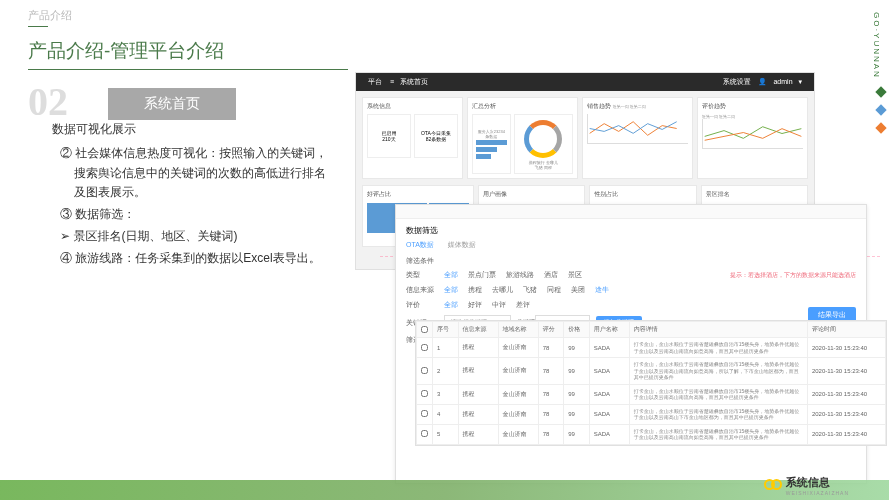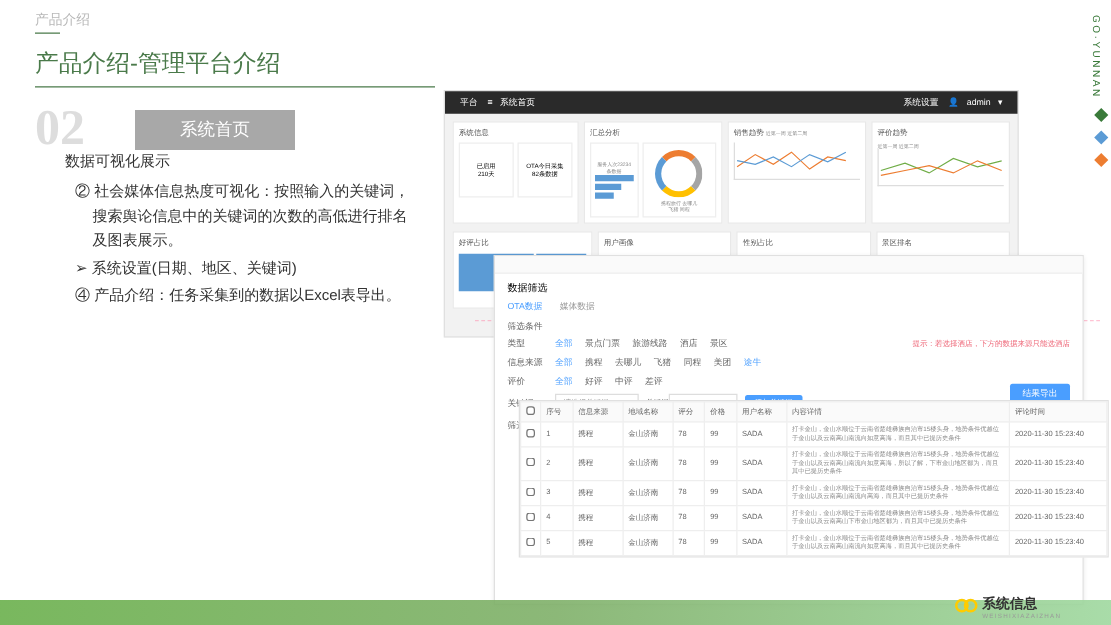--- a/index.html
+++ b/index.html
@@ -69,22 +69,23 @@
 
 <div class="crumb">产品介绍</div>
 <div class="brand">GO·YUNNAN</div>
 <div class="title">产品介绍-管理平台介绍</div>
 <div class="num">02</div>
 <div class="tab">系统首页</div>
 
 <div class="textcol">
   <h4>数据可视化展示</h4>
   <div class="bl ind">② 社会媒体信息热度可视化：按照输入的关键词，搜索舆论信息中的关键词的次数的高低进行排名及图表展示。</div>
-  <div class="bl ind">➢ 系统设置(日期、地区、关键词)</div>
-  <div class="bl ind">④ 产品介绍：任务采集到的数据以Excel表导出。</div>
+  <div class="bl">③ 数据筛选：</div>
+  <div class="bl ind">➢ 景区排名(日期、地区、关键词)</div>
+  <div class="bl ind">④ 旅游线路：任务采集到的数据以Excel表导出。</div>
 </div>
 
 <div class="dots">
   <div class="dot d1"></div>
     <div class="dot d2"></div>
     <div class="dot d3"></div>
 </div>
 
 <div class="dash">
   <div class="dash-top">

